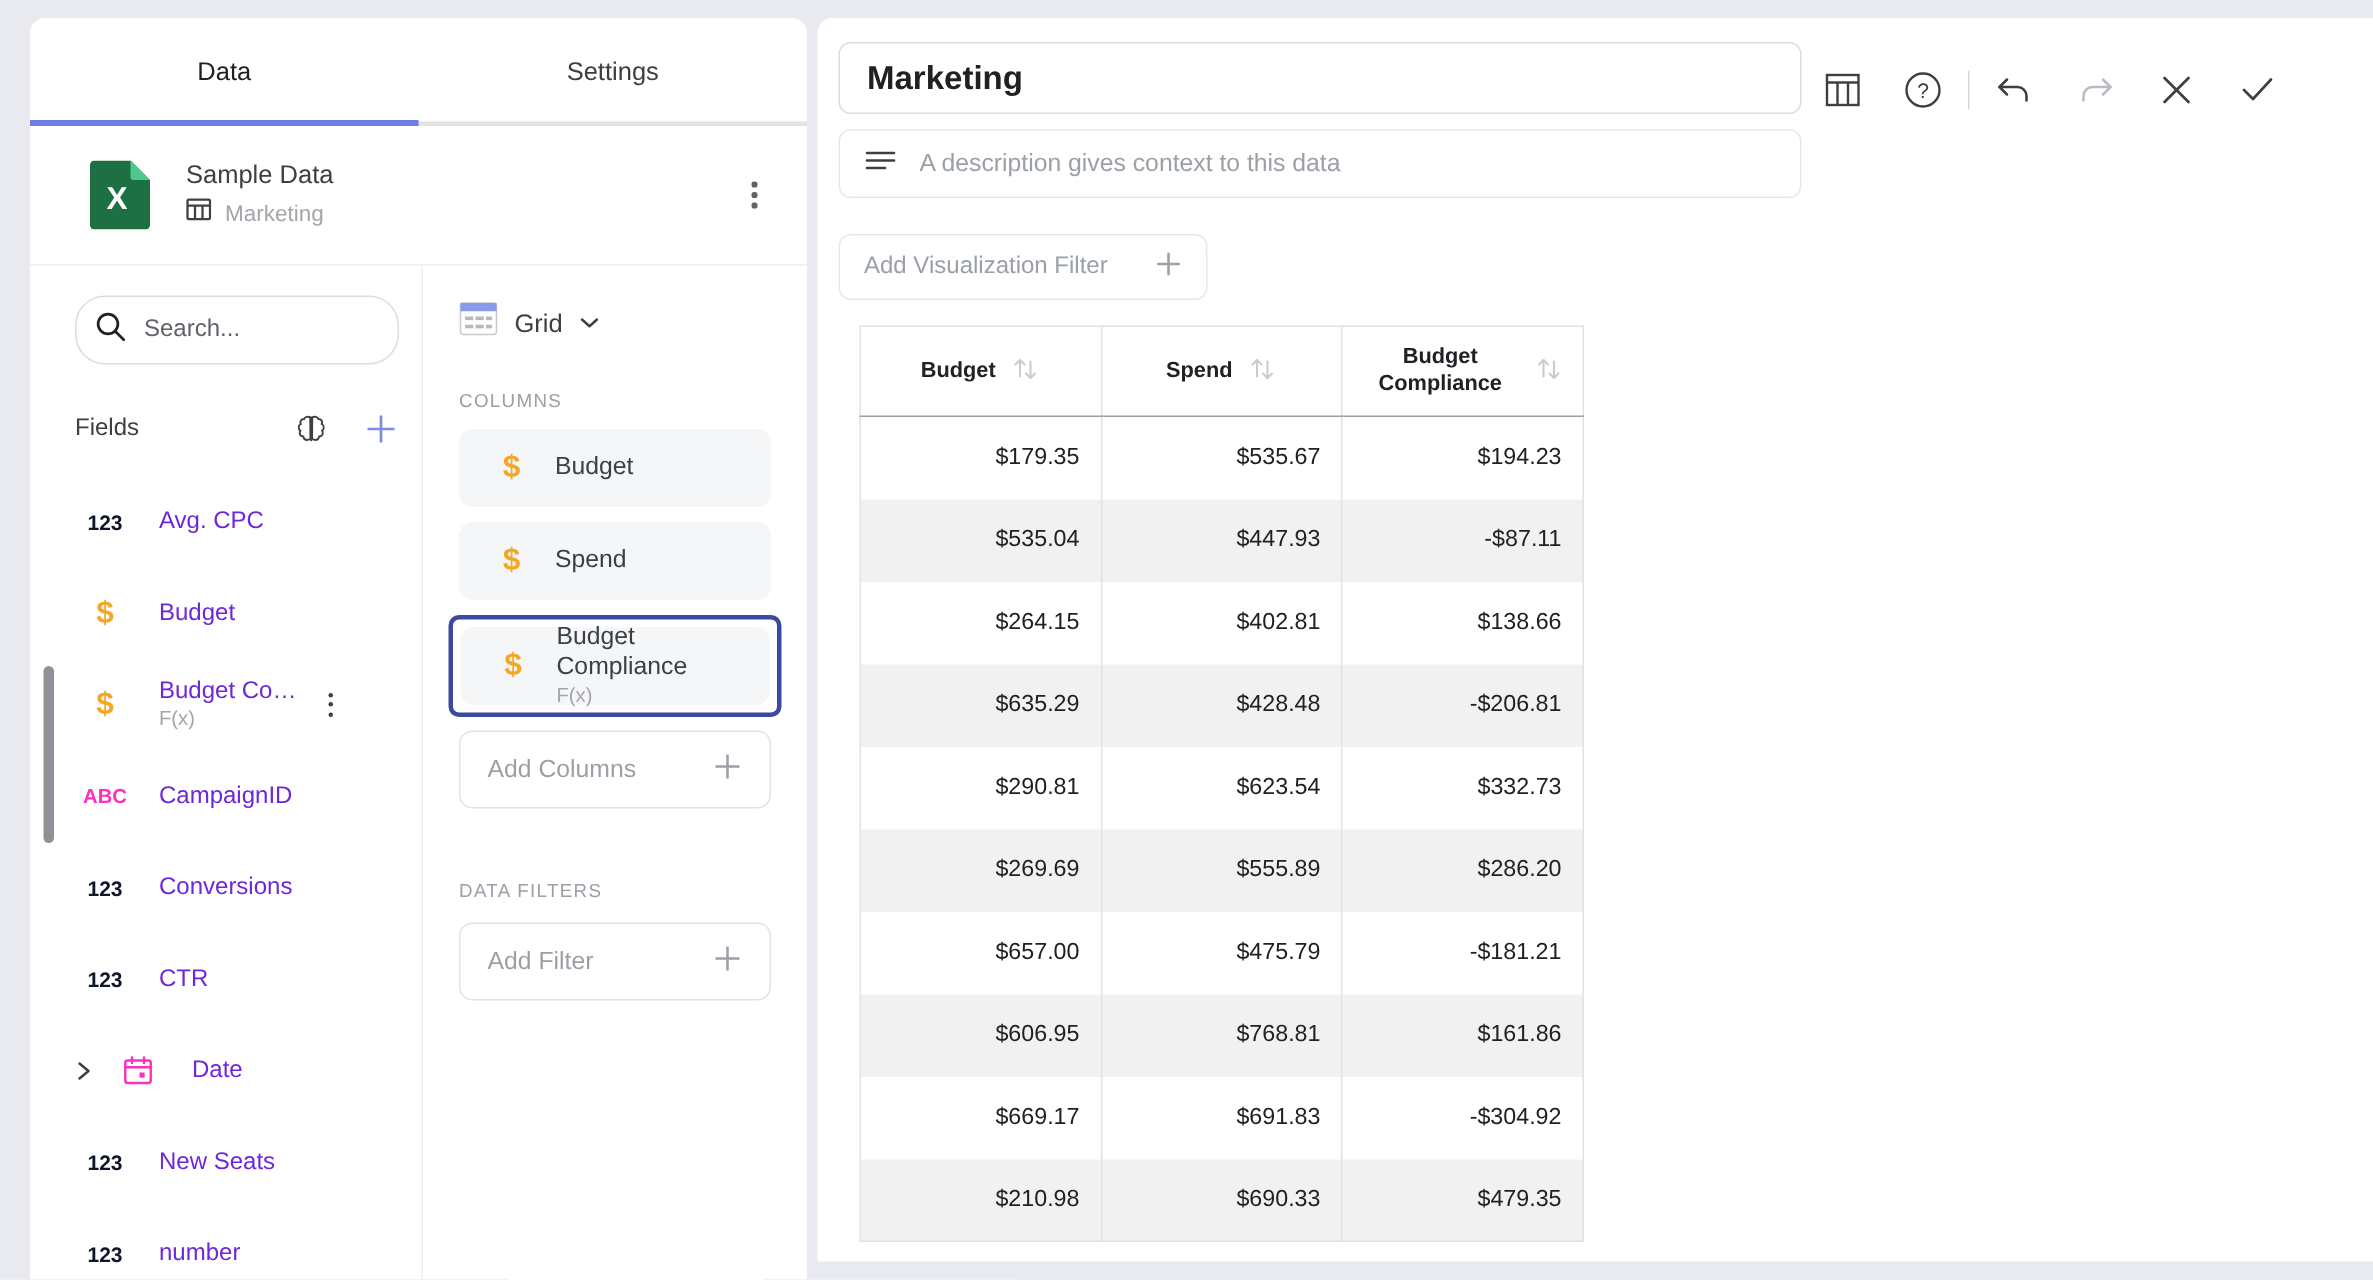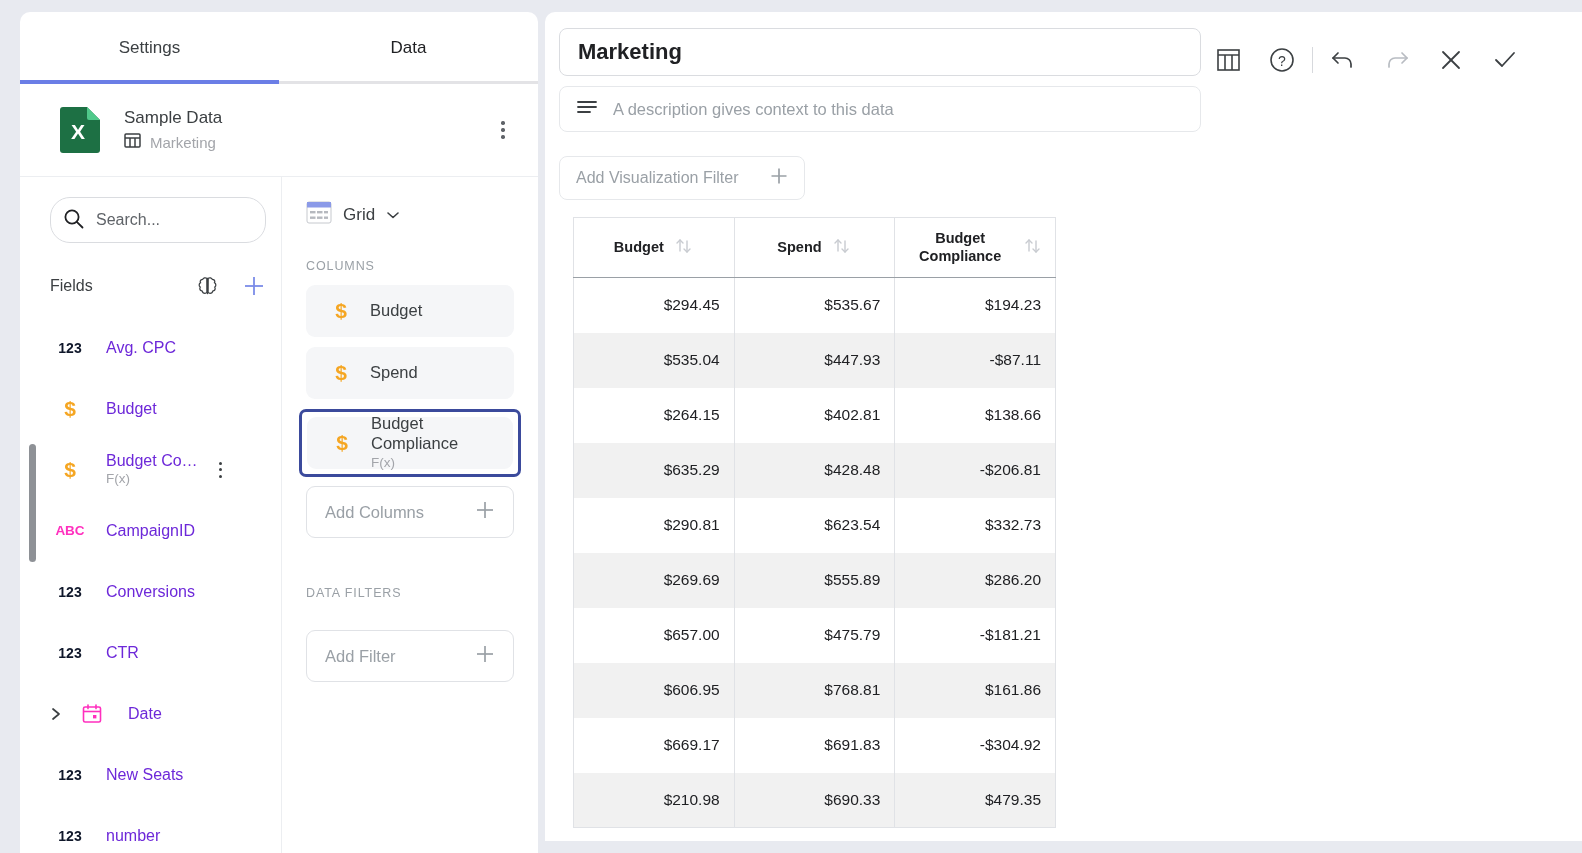--- a/index.html
+++ b/index.html
@@ -190,25 +190,25 @@
   tbody tr:last-child td { border-bottom: 1px solid #e0e2e6; }
 </style>
 </head>
 <body>
 
 <div class="app">
 
   <div class="left-panel">
 
     <div class="tabs">
+      <div class="tab active">
+        <span>Data</span>
+      </div>
       <div class="tab">
         <span>Settings</span>
-      </div>
-      <div class="tab active">
-        <span>Data</span>
       </div>
       <div class="tab-underline-track"></div>
       <div class="tab-underline"></div>
     </div>
 
     <div class="source-row">
       <span class="xls-icon">
         <svg width="44" height="46" viewBox="0 0 44 46">
           <path d="M2 3 a3 3 0 0 1 3-3 h24 l13 13 v30 a3 3 0 0 1-3 3 H5 a3 3 0 0 1-3-3 Z" fill="#1d7044"></path>
           <path d="M29 0 l13 13 h-11 a2 2 0 0 1-2-2 Z" fill="#4fc98a"></path>
@@ -410,21 +410,21 @@
           <span class="pl">
             <svg width="24" height="24" viewBox="0 0 24 24">
               <line x1="12" y1="4" x2="12" y2="20" stroke="#9aa0a6" stroke-width="1.7"></line>
               <line x1="4" y1="12" x2="20" y2="12" stroke="#9aa0a6" stroke-width="1.7"></line>
             </svg>
           </span>
         </div>
 
         <div class="section-label" style="margin-top:48px;">DATA FILTERS</div>
 
-        <div class="add-box" style="margin-top:30px;">
+        <div class="add-box" style="margin-top:14px;">
           <span class="lbl">Add Filter</span>
           <span class="pl">
             <svg width="24" height="24" viewBox="0 0 24 24">
               <line x1="12" y1="4" x2="12" y2="20" stroke="#9aa0a6" stroke-width="1.7"></line>
               <line x1="4" y1="12" x2="20" y2="12" stroke="#9aa0a6" stroke-width="1.7"></line>
             </svg>
           </span>
         </div>
       </div>
     </div>
@@ -542,21 +542,21 @@
                     <line x1="13" y1="4" x2="13" y2="15" stroke="#c8cbd0" stroke-width="1.4" stroke-linecap="round"></line>
                     <polyline points="10,12 13,15 16,12" fill="none" stroke="#c8cbd0" stroke-width="1.4" stroke-linecap="round" stroke-linejoin="round"></polyline>
                   </svg>
                 </span>
               </span>
             </th>
           </tr>
         </thead>
         <tbody>
           <tr>
-            <td>$294.45</td>
+            <td>$179.35</td>
             <td>$535.67</td>
             <td>$194.23</td>
           </tr>
           <tr>
             <td>$535.04</td>
             <td>$447.93</td>
             <td>-$87.11</td>
           </tr>
           <tr>
             <td>$264.15</td>

